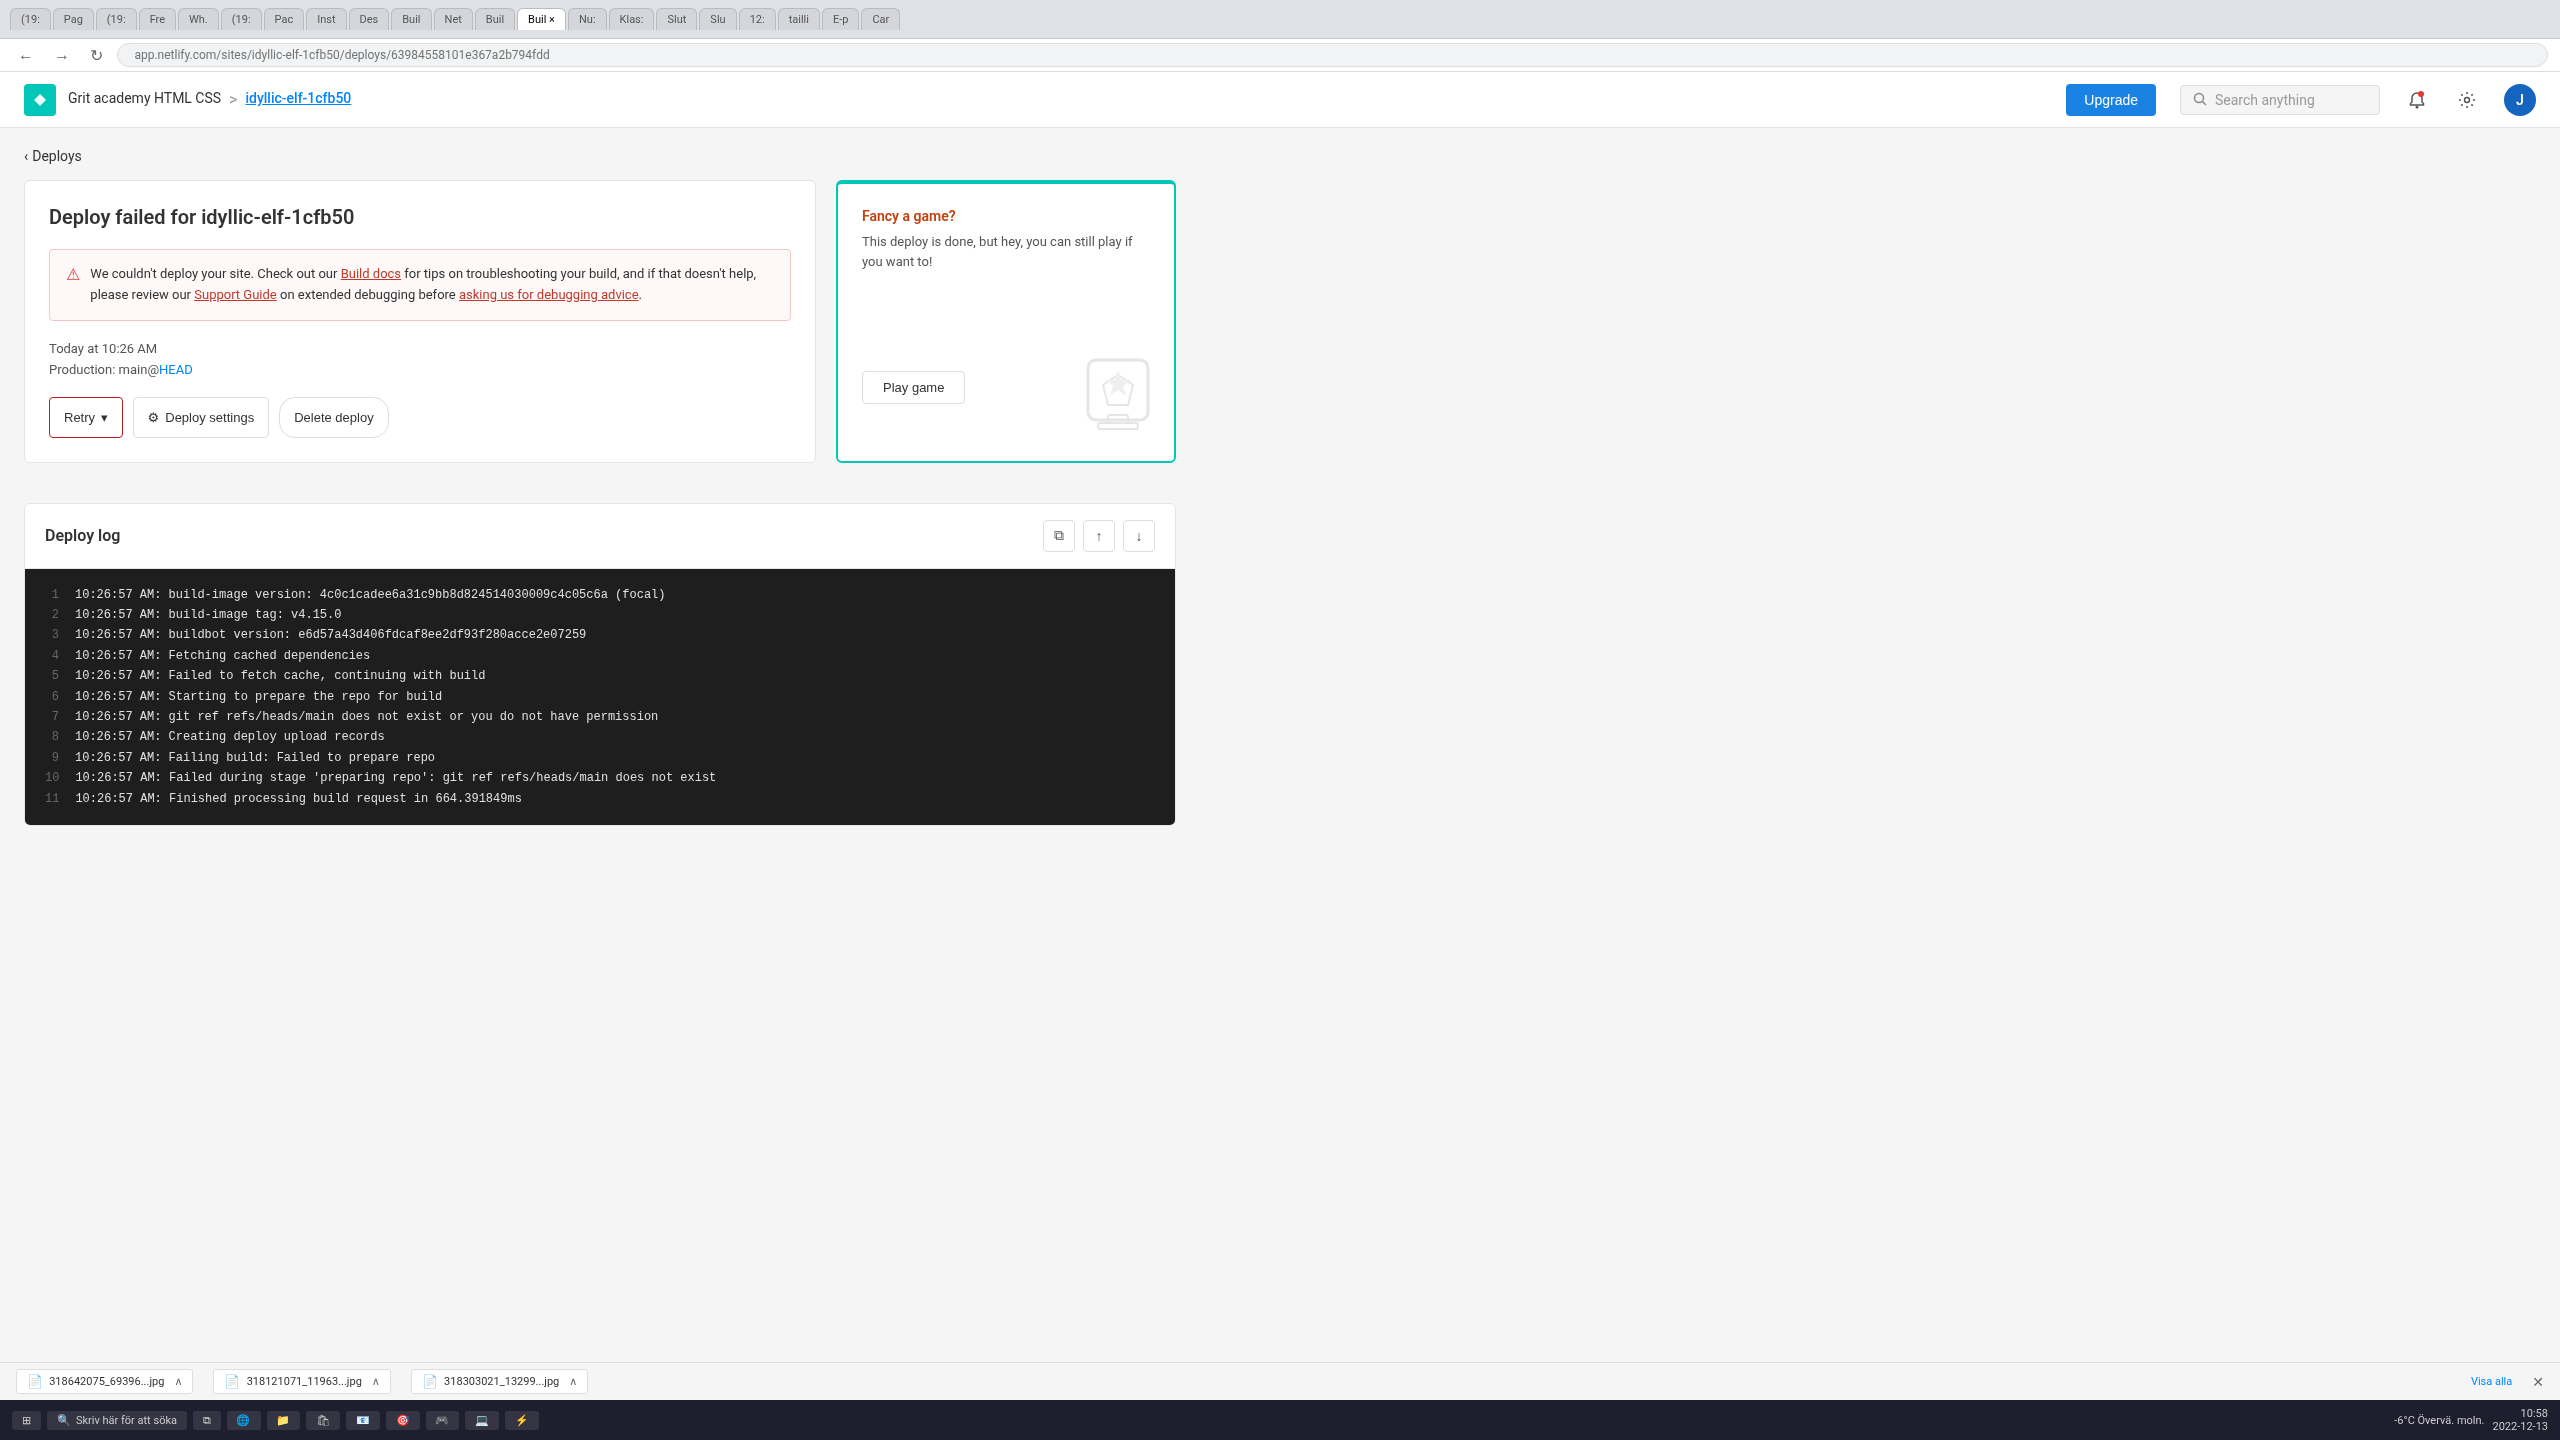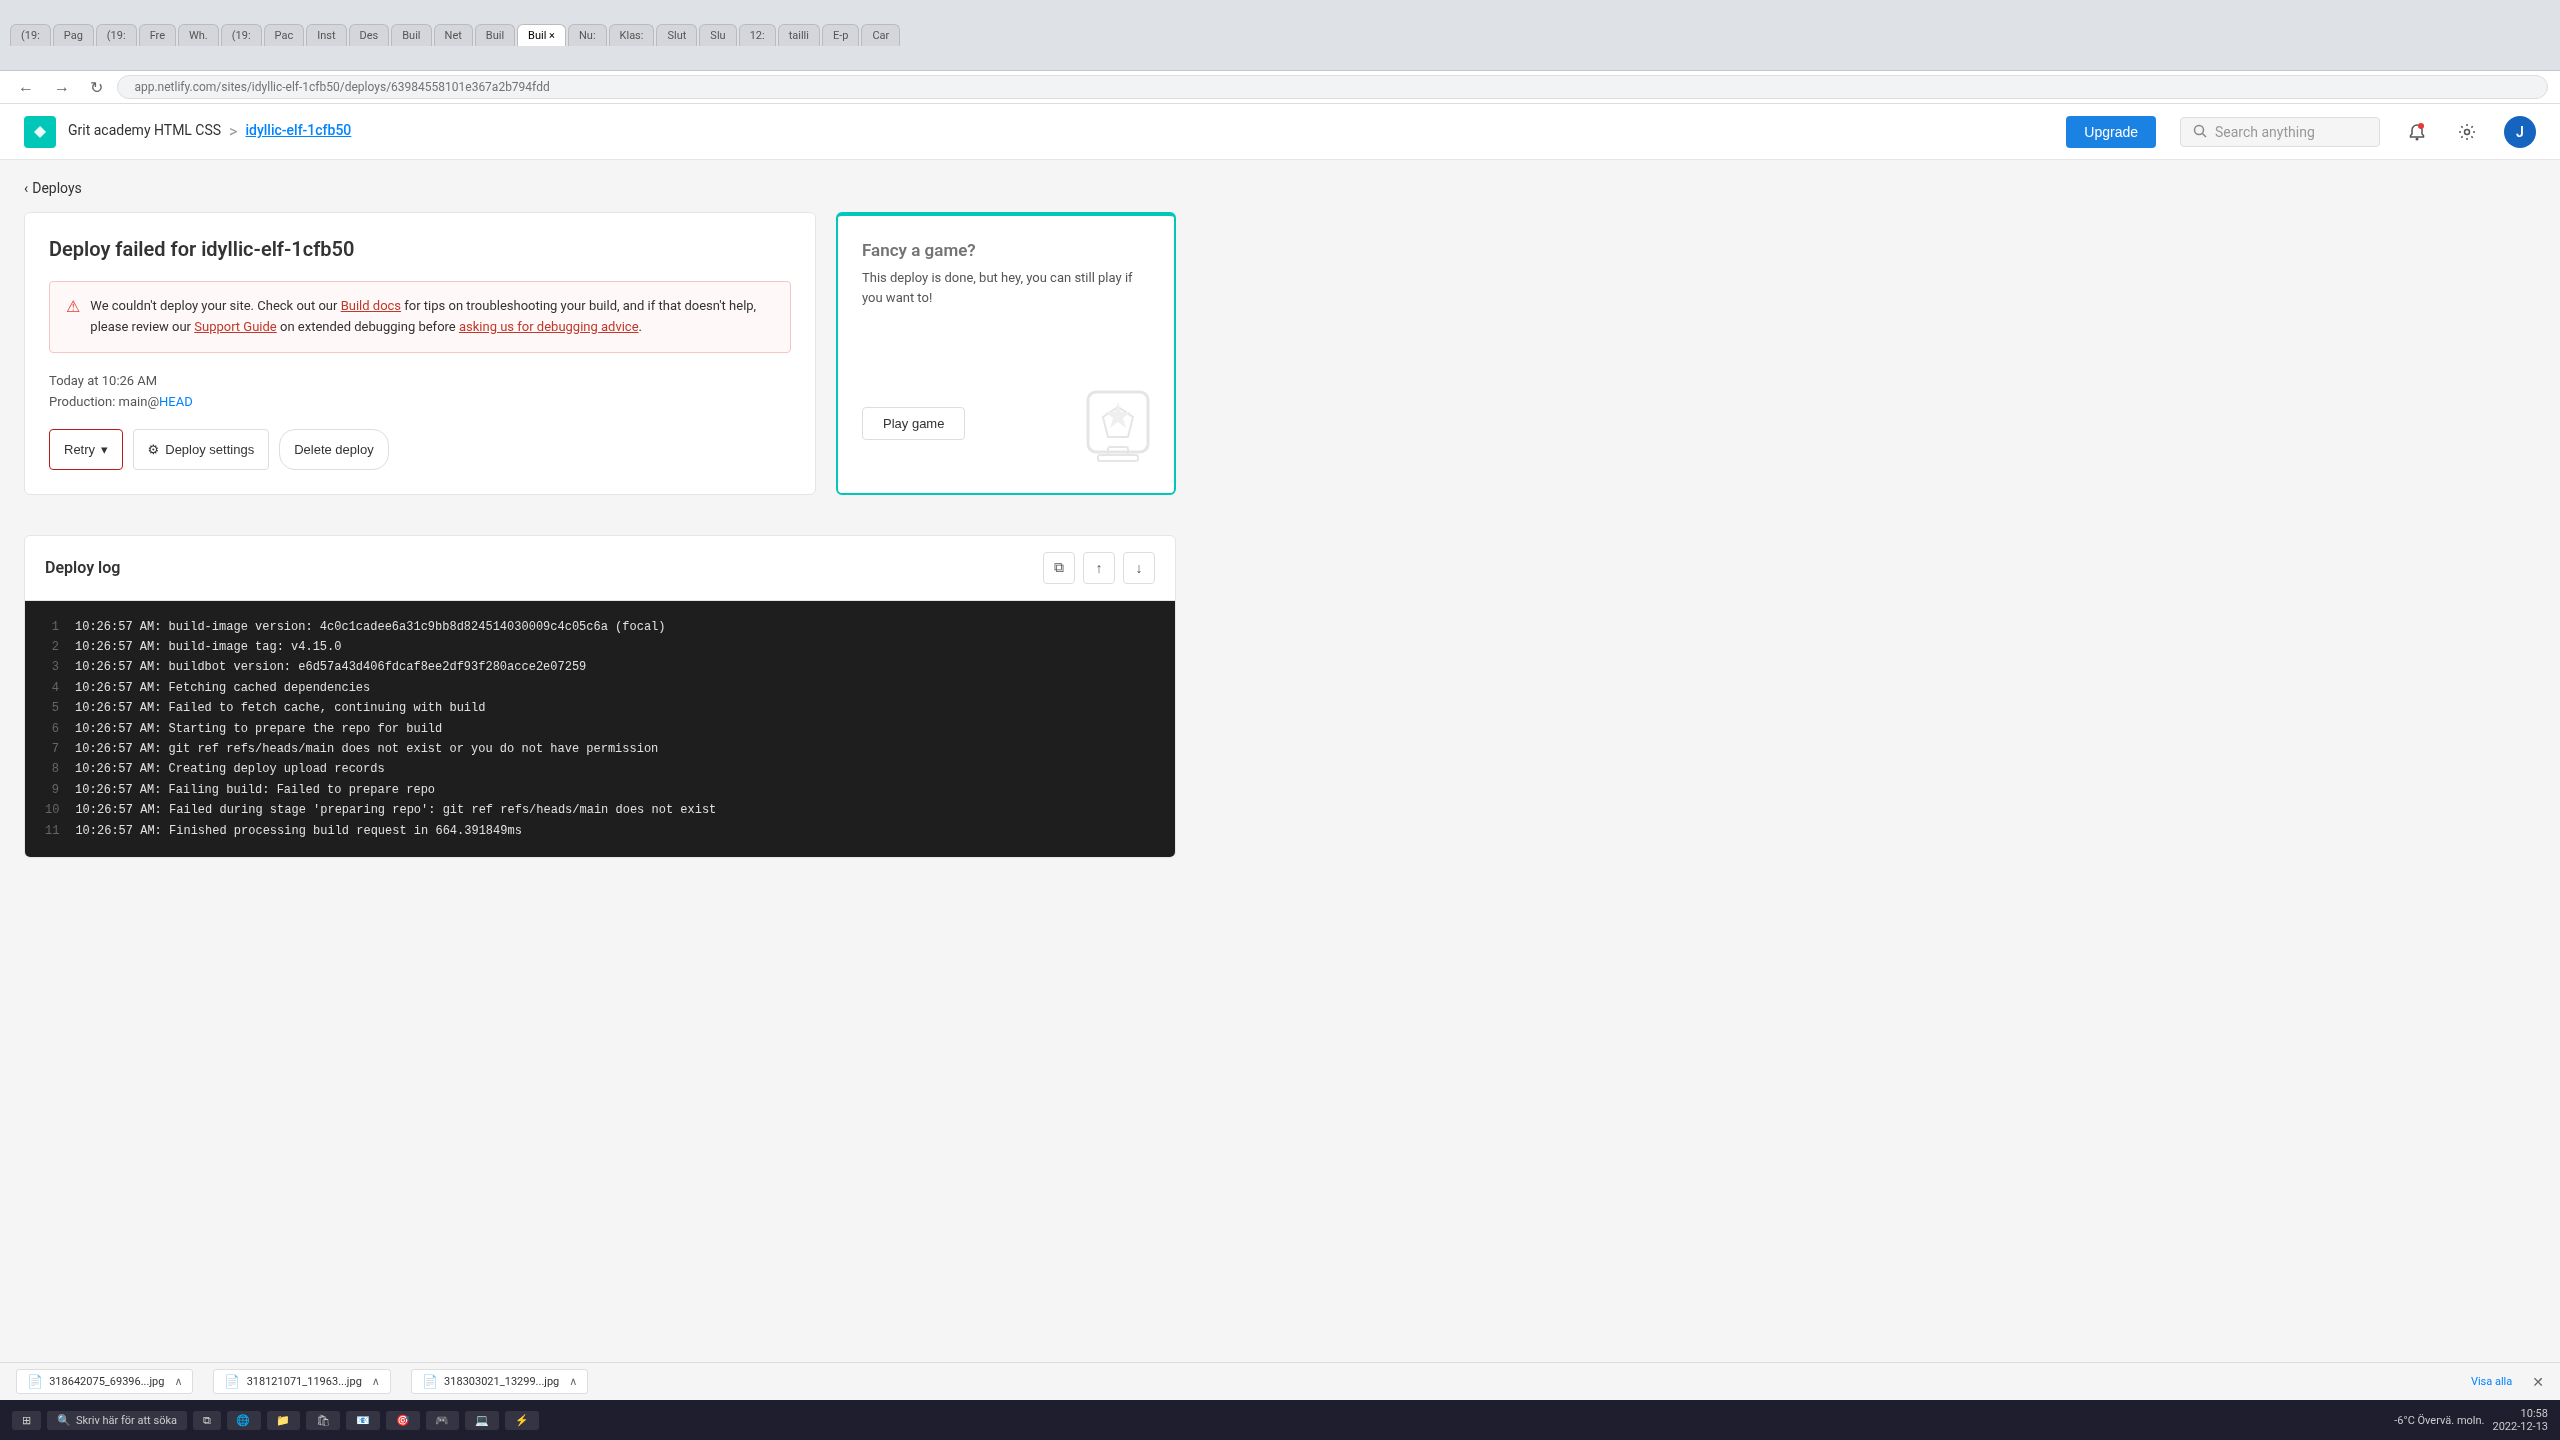--- a/index.html
+++ b/index.html
@@ -7,21 +7,21 @@
       font-family: -apple-system, BlinkMacSystemFont, 'Segoe UI', Roboto, sans-serif;
       background: #f5f5f5;
       min-height: 100vh;
       font-size: 14px;
       color: #333;
     }
 
     
     .browser-chrome {
       background: #dee1e6;
-      padding: 24px 10px;
+      padding: 8px 10px;
       display: flex;
       align-items: center;
       gap: 8px;
       border-bottom: 1px solid #c5c8cd;
     }
     .browser-tabs {
       display: flex;
       gap: 2px;
       font-size: 11px;
       flex: 1;
@@ -279,23 +279,23 @@
     .fancy-panel {
       background: #fff;
       border: 2px solid #00c7b7;
       border-top: 4px solid #00c7b7;
       border-radius: 6px;
       padding: 24px;
       position: relative;
       overflow: hidden;
     }
     .fancy-title {
-      font-size: 17px;
+      font-size: 14px;
       font-weight: 600;
-      color: #737373;
+      color: #c2410c;
       margin-bottom: 8px;
     }
     .fancy-desc {
       font-size: 13px;
       color: #555;
       line-height: 1.5;
       margin-bottom: 100px;
     }
     .play-btn {
       background: #fff;

